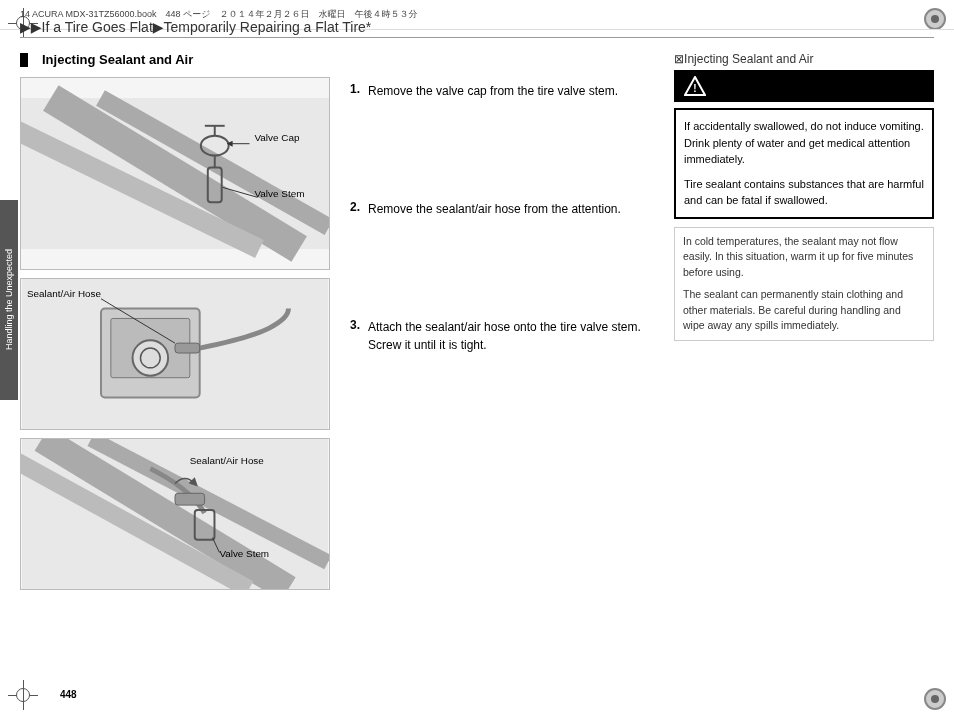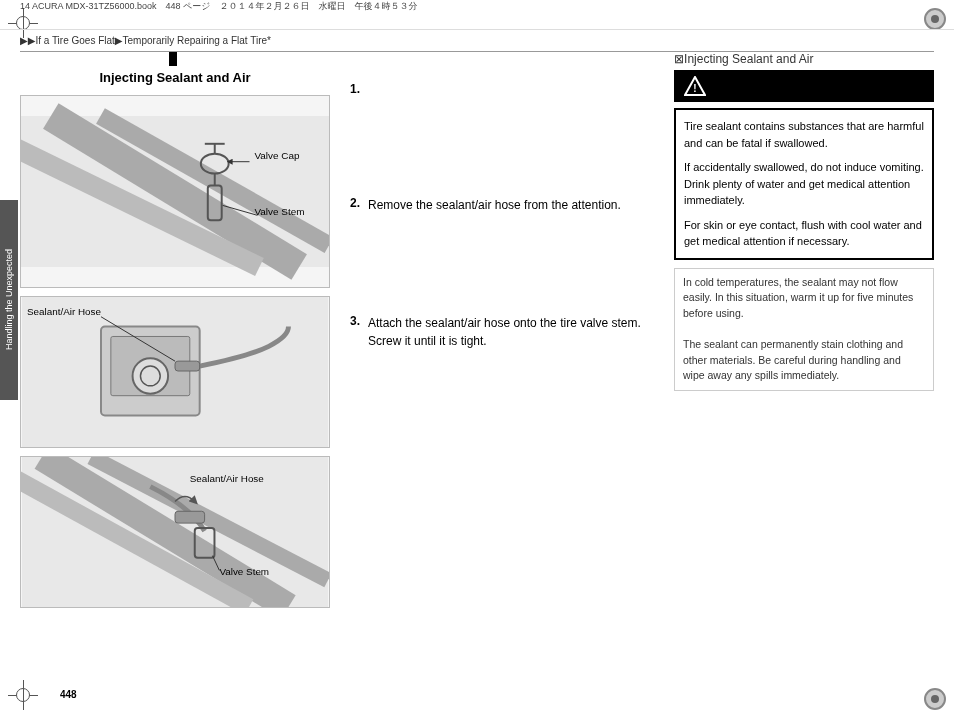--- a/index.html
+++ b/index.html
@@ -78,36 +78,37 @@
     }
 
     
     .top-bar {
       position: absolute;
       top: 0;
       left: 0;
       right: 0;
       height: 30px;
       display: flex;
+      align-items: center;
       padding: 0 20px;
       font-size: 9px;
       color: #444;
       border-bottom: 1px solid #ddd;
     }
 
     
     .breadcrumb {
       position: absolute;
-      top: 30px;
+      top: 16px;
       left: 20px;
       right: 20px;
       height: 22px;
       display: flex;
       align-items: center;
-      font-size: 10px;
+      font-size: 14px;
       color: #333;
       border-bottom: 1px solid #999;
     }
 
     
     .side-tab {
       position: absolute;
       left: 0;
       top: 200px;
       width: 18px;
@@ -150,22 +151,21 @@
       width: 310px;
       flex-shrink: 0;
     }
 
     .section-title {
       font-size: 13px;
       font-weight: bold;
       margin-bottom: 10px;
       display: flex;
       align-items: center;
-      gap: 4px;
-      flex-direction: column;
+      gap: 10px;
     }
     .section-title-bar {
       display: inline-block;
       width: 8px;
       height: 14px;
       background: #000;
       margin-right: 4px;
     }
 
     
@@ -236,21 +236,21 @@
 
     .note-box {
       border: 1px solid #ccc;
       padding: 6px 8px;
       font-size: 10.5px;
       line-height: 1.5;
       color: #333;
       margin-bottom: 8px;
     }
     .note-box p {
-      margin-bottom: 15px;
+      margin-bottom: 6px;
     }
     .note-box p:last-child {
       margin-bottom: 0;
     }
 
     
     .right-panel {
       display: flex;
       gap: 16px;
     }
@@ -384,20 +384,21 @@
     </div>
 
   </div>
 
   <div class="right-panel">
 
     <div class="steps-panel">
 
       <div class="step" style="margin-top:30px;margin-bottom:100px;">
         <span class="step-num">1.</span>
+        <span class="step-text">Remove the valve cap from the tire valve stem.</span>
       </div>
 
       <div class="step" style="margin-bottom:100px;">
         <span class="step-num">2.</span>
         <span class="step-text">Remove the sealant/air hose from the attention.</span>
       </div>
 
       <div class="step">
         <span class="step-num">3.</span>
         <span class="step-text">Attach the sealant/air hose onto the tire valve stem. Screw it until it is tight.</span>
@@ -412,23 +413,22 @@
           <span style="position:relative;display:inline-block;width:22px;height:20px;">
             <svg width="22" height="20" viewBox="0 0 22 20">
               <polygon points="11,1 21,19 1,19" fill="none" stroke="white" stroke-width="2"></polygon>
               <text x="11" y="16" text-anchor="middle" fill="white" font-size="10" font-weight="bold">!</text>
             </svg>
           </span>
         </div>
       </div>
 
       <div class="warning-content">
+        <p>If accidentally swallowed, do not induce vomiting. Drink plenty of water and get medical attention immediately.</p>
         <p>Tire sealant contains substances that are harmful and can be fatal if swallowed.</p>
-        <p>If accidentally swallowed, do not induce vomiting. Drink plenty of water and get medical attention immediately.</p>
-        <p>For skin or eye contact, flush with cool water and get medical attention if necessary.</p>
       </div>
 
       <div class="note-box">
         <p>In cold temperatures, the sealant may not flow easily. In this situation, warm it up for five minutes before using.</p>
         <p>The sealant can permanently stain clothing and other materials. Be careful during handling and wipe away any spills immediately.</p>
       </div>
     </div>
 
   </div>
 </div>

